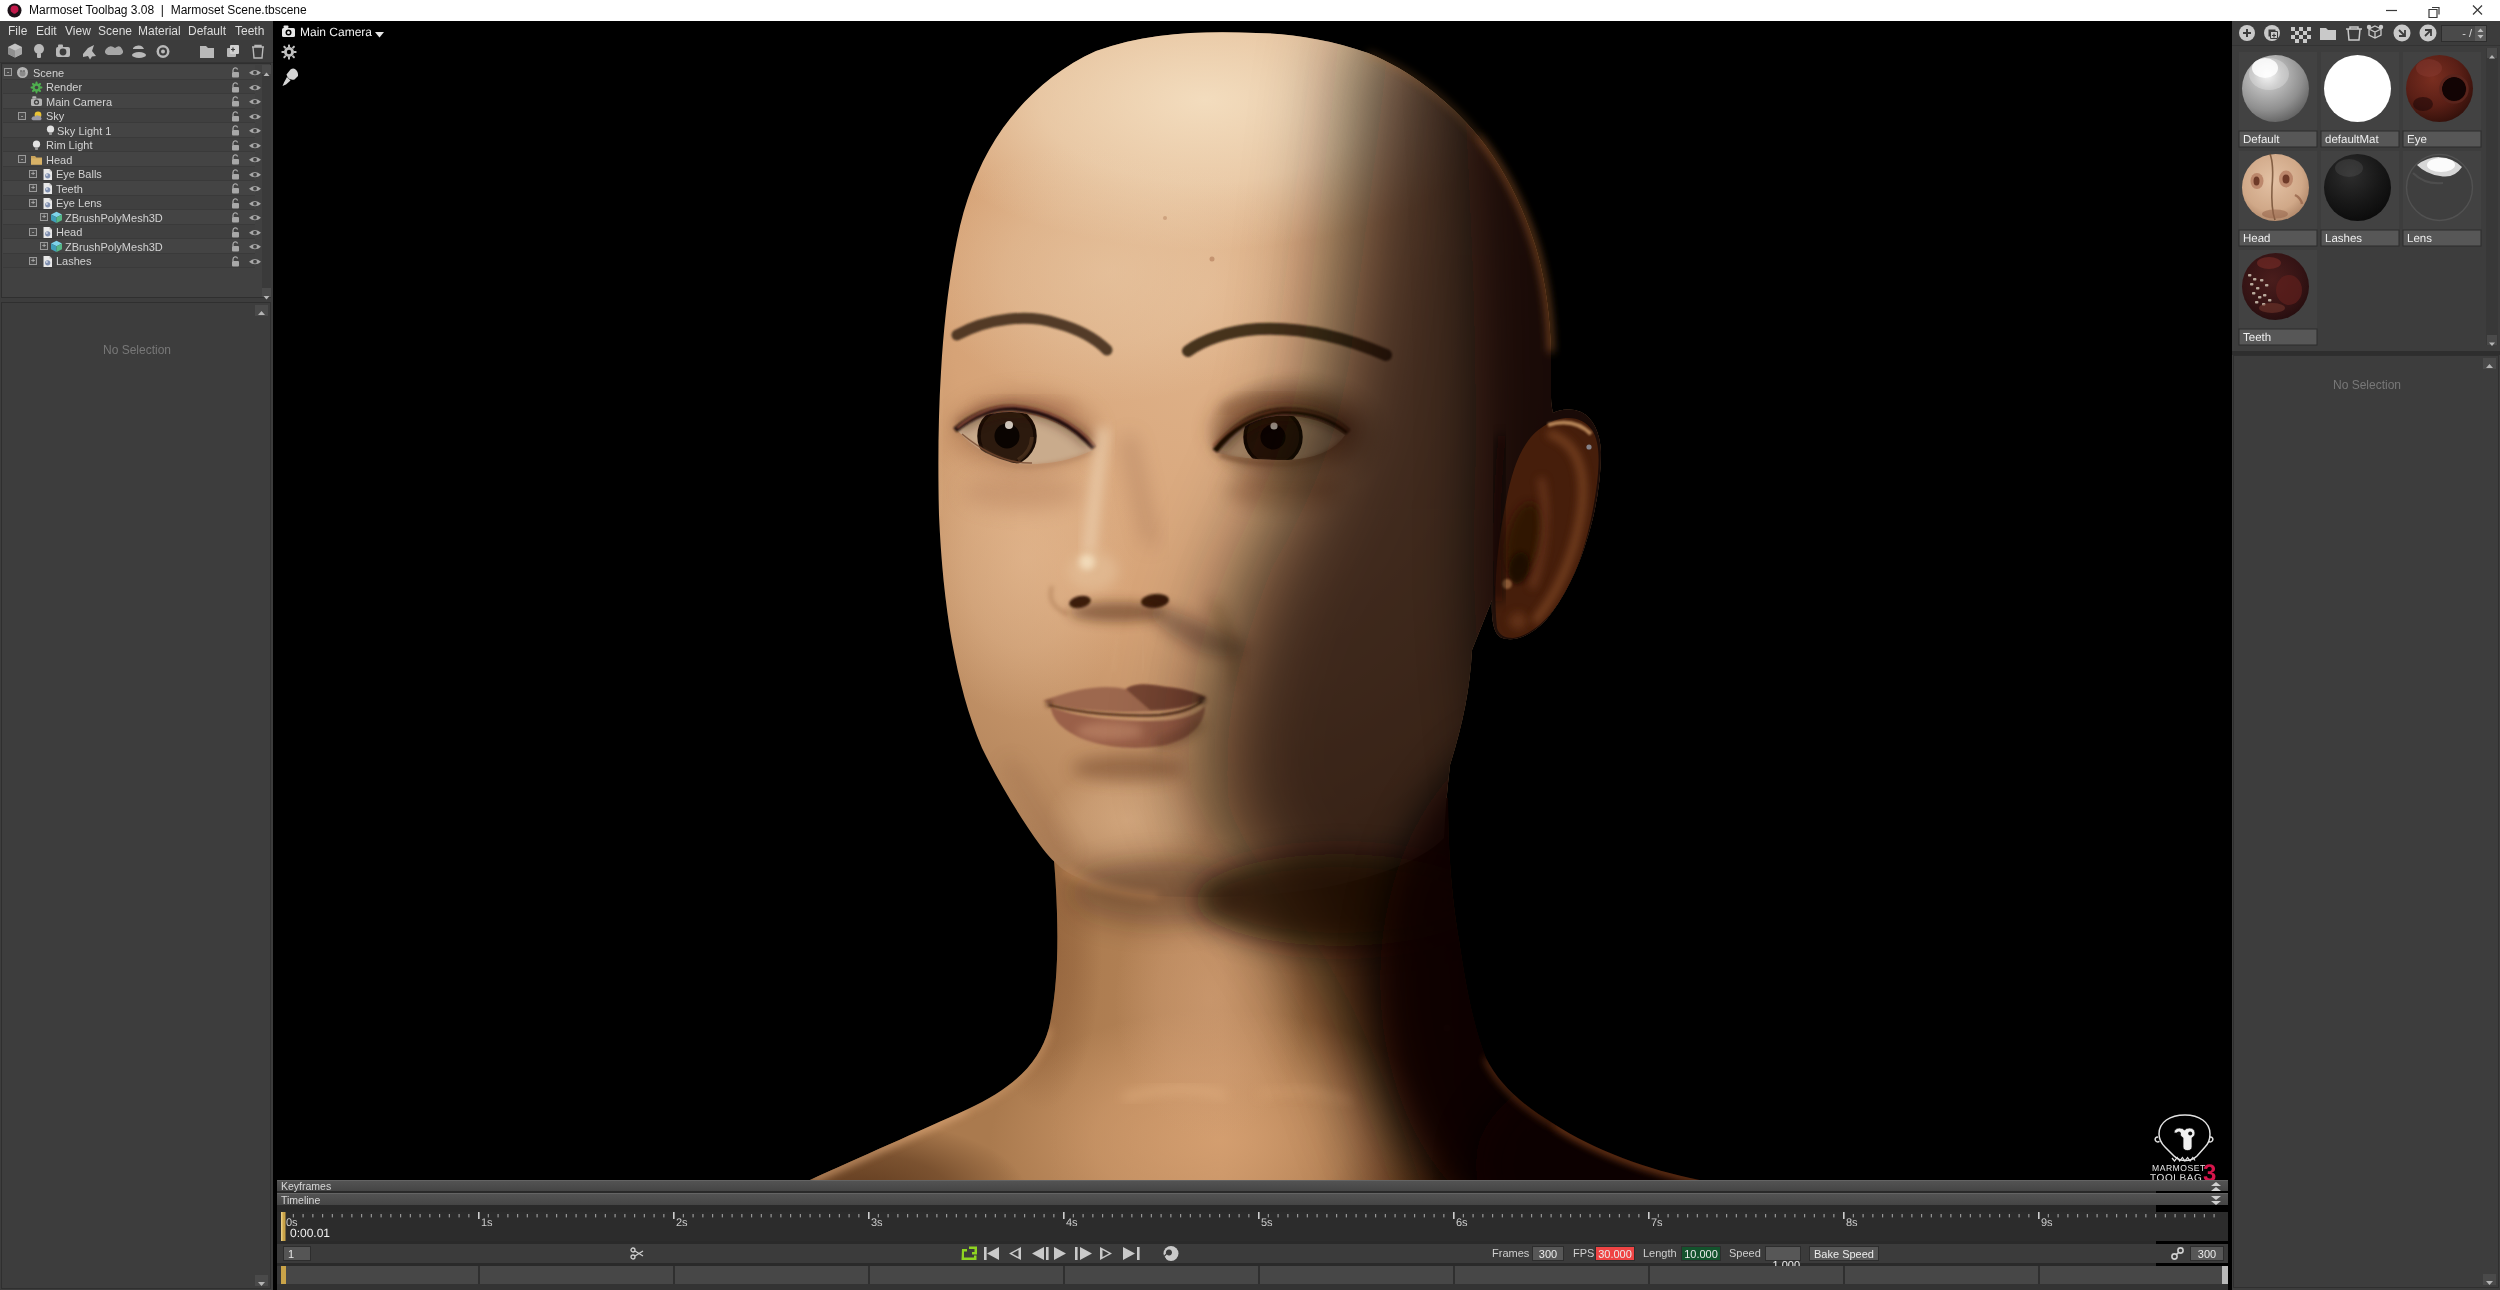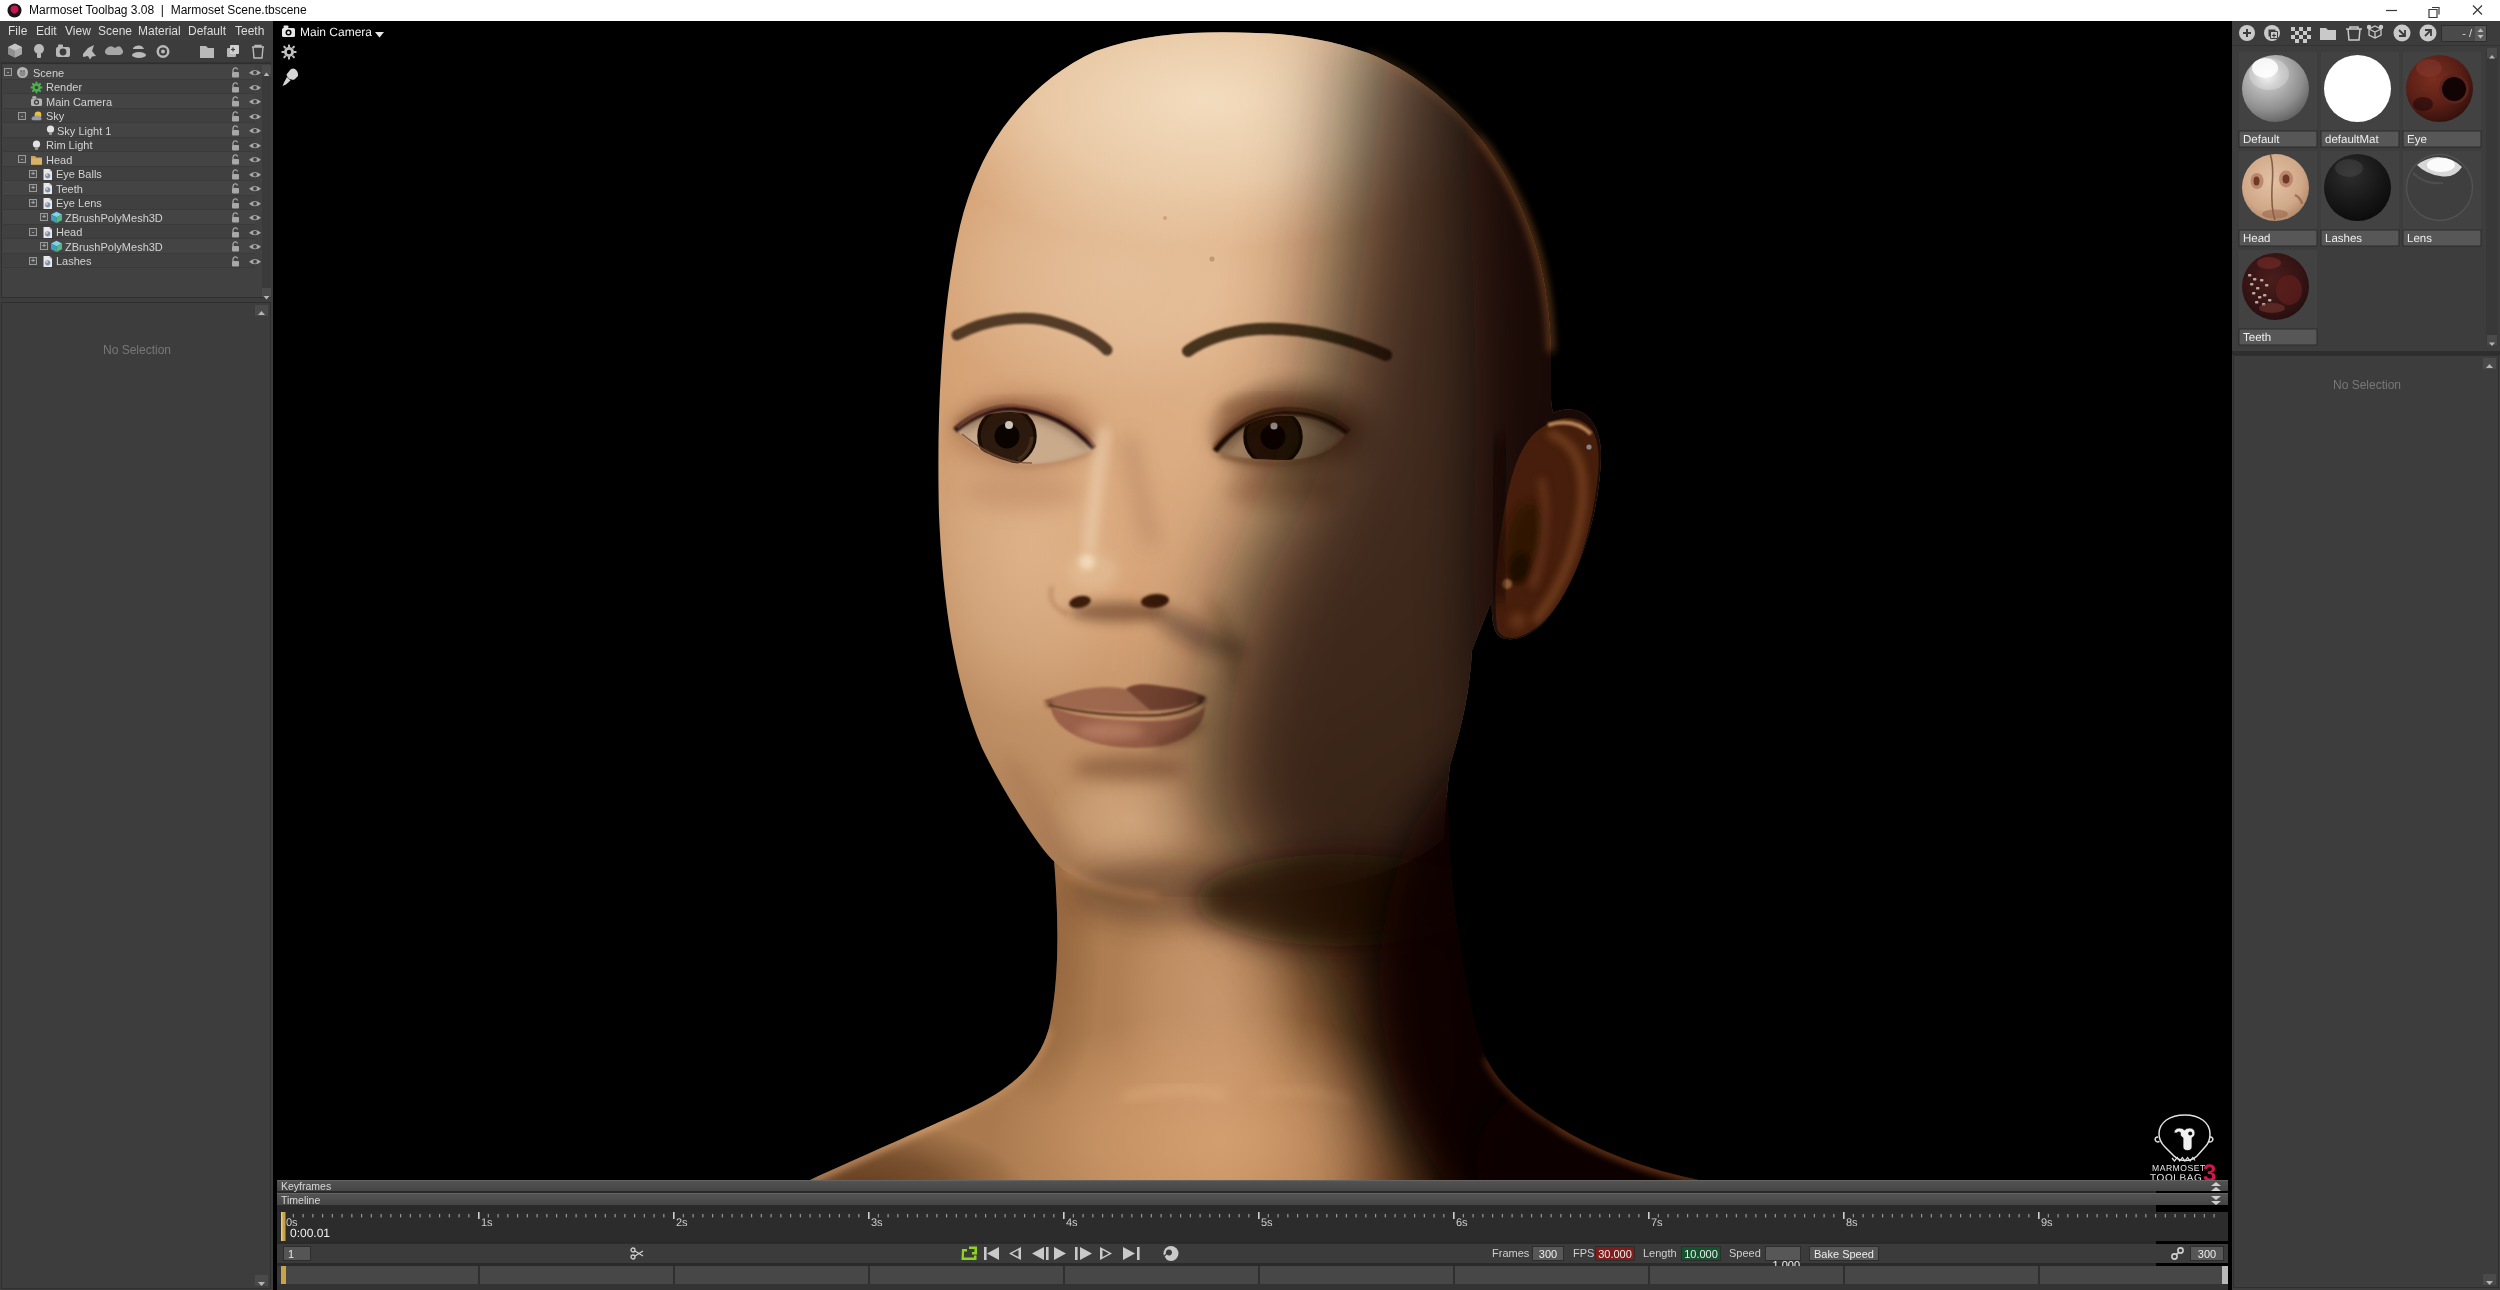--- a/index.html
+++ b/index.html
@@ -859,21 +859,21 @@
 <path d="M114 2 h2.6 v13 h-2.6z M119 2 L131 8.5 119 15z"></path>
 <path d="M139 2 L151 8.5 139 15z M141.5 5 L148 8.5 141.5 12z" fill-rule="evenodd"></path>
 <path d="M162 2 L174 8.5 162 15z M176 2 h2.6 v13 h-2.6z"></path>
 <circle cx="210" cy="8.5" r="7.5"></circle>
           <path d="M208 4.5 a3 3 0 1 1 -2.2 5 l-2.3 2.3 1.6 1.6 -1.2 1.2 -2 -2 .4 -1.4 2.7 -2.7 a3 3 0 0 1 3 -4z" fill="#3b3b3b"></path>
 </g>
       </svg>
 <span class="abs lbl" style="left:1215px;top:3px;color:#cecece;">Frames</span>
       <div class="abs" style="left:1255px;top:2px;width:32px;height:15px;background:#575757;border:1px solid #2d2d2d;color:#ececec;font-size:11px;text-align:center;padding-top:1px;">300</div>
 <span class="abs lbl" style="left:1296px;top:3px;color:#cecece;">FPS</span>
-      <div class="abs" style="left:1318px;top:2px;width:40px;height:15px;background:#7f1d1d;border:1px solid #2d2d2d;color:#ececec;font-size:11px;text-align:center;padding-top:1px;">30.000</div>
+      <div class="abs" style="left:1318px;top:2px;width:40px;height:15px;background:#ef4444;border:1px solid #2d2d2d;color:#ececec;font-size:11px;text-align:center;padding-top:1px;">30.000</div>
 <span class="abs lbl" style="left:1366px;top:3px;color:#cecece;">Length</span>
       <div class="abs" style="left:1404px;top:2px;width:40px;height:15px;background:#14532d;border:1px solid #2d2d2d;color:#ececec;font-size:11px;text-align:center;padding-top:1px;">10.000</div>
 <span class="abs lbl" style="left:1452px;top:3px;color:#cecece;">Speed</span>
       <div class="abs" style="left:1488px;top:2px;width:36px;height:15px;background:#575757;border:1px solid #2d2d2d;color:#ececec;font-size:11px;text-align:right;padding-top:12px;">1.000</div>
 <div class="abs" style="left:1532px;top:2px;width:70px;height:15px;background:#575757;border:1px solid #2d2d2d;color:#ececec;font-size:11px;text-align:center;padding-top:1px;">Bake Speed</div>
 <svg class="abs" style="left:1893px;top:2px" width="15" height="15" viewBox="0 0 15 15">
         <g fill="none" stroke="#cfcfcf" stroke-width="1.6">
           <circle cx="4.5" cy="10.5" r="2.6"></circle>
           <circle cx="10.5" cy="4.5" r="2.6"></circle>
           <path d="M6.2 8.8 L8.8 6.2"></path>

